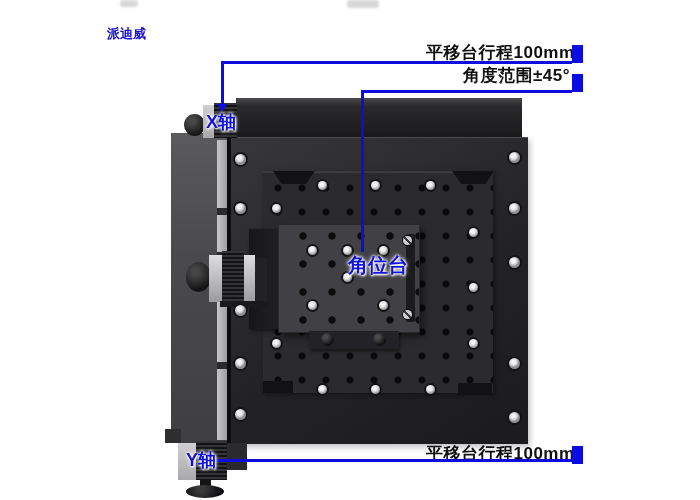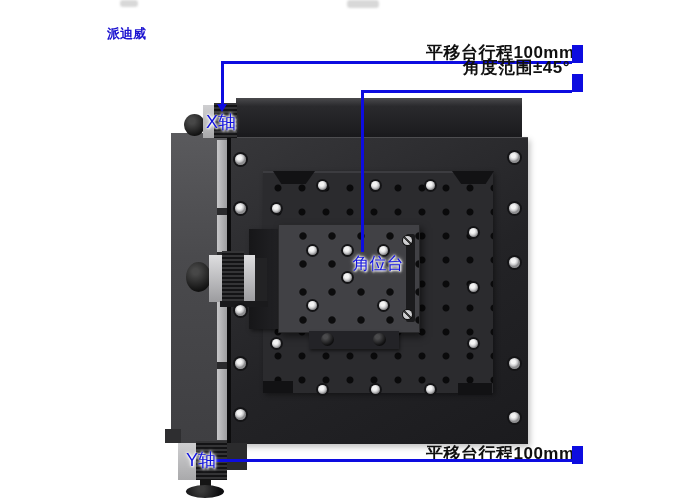--- a/index.html
+++ b/index.html
@@ -63,21 +63,21 @@
     box-shadow:0 0 0 2px #141416;}
   .screw.sm{width:9px;height:9px;}
   .slotted{position:absolute;width:9px;height:9px;border-radius:50%;
     background:linear-gradient(45deg,#cfcfd1 42%,#3a3a3a 42% 58%,#cfcfd1 58%);
     box-shadow:0 0 0 1px #111;}
 
   
   .callout-text{font-size:17px;font-weight:700;color:#101010;text-align:right;letter-spacing:.5px;white-space:nowrap;}
   .blue-line{background:#0d0ce0;}
   .blue-square{background:#0d0ce0;width:11px;height:18px;}
-  .blue-label{font-weight:400;color:#1212dd;white-space:nowrap;
+  .blue-label{font-weight:700;color:#1212dd;white-space:nowrap;
     text-shadow:0 0 2px #fff,0 0 3px #fff,0 0 5px #fff,1px 1px 2px rgba(255,255,255,.95);}
   .arrow-down{width:0;height:0;border-left:5px solid transparent;border-right:5px solid transparent;
     border-top:8px solid #0d0ce0;}
 </style>
 </head>
 <body>
 
 <div class="canvas">
 
   <div class="abs logo-sub">派迪威</div>
@@ -161,26 +161,26 @@
     <div class="slotted" style="left:403px;top:236px;"></div>
     <div class="slotted" style="left:403px;top:310px;"></div>
   </div>
 
   <div class="abs callout-text" style="left:426px;top:41px;width:144px;">平移台行程100mm</div>
   <div class="abs blue-line" style="left:222px;top:61px;width:350px;height:3px;"></div>
   <div class="abs blue-square" style="left:572px;top:45px;"></div>
   <div class="abs blue-line" style="left:221px;top:61px;width:3px;height:44px;"></div>
   <div class="abs arrow-down" style="left:217px;top:104px;"></div>
 
-  <div class="abs callout-text" style="left:446px;top:56px;width:124px;">角度范围±45°</div>
+  <div class="abs callout-text" style="left:446px;top:64px;width:124px;">角度范围±45°</div>
   <div class="abs blue-line" style="left:362px;top:90px;width:210px;height:3px;"></div>
   <div class="abs blue-square" style="left:572px;top:74px;"></div>
   <div class="abs blue-line" style="left:361px;top:90px;width:3px;height:162px;"></div>
 
   <div class="abs callout-text" style="left:426px;top:442px;width:144px;">平移台行程100mm</div>
   <div class="abs blue-line" style="left:214px;top:459px;width:358px;height:3px;"></div>
   <div class="abs blue-square" style="left:572px;top:446px;"></div>
 
   <div class="abs blue-label" style="left:206px;top:110px;font-size:18px;">X轴</div>
   <div class="abs blue-label" style="left:186px;top:448px;font-size:18px;">Y轴</div>
-  <div class="abs blue-label" style="left:336px;top:252px;width:84px;text-align:center;font-size:17px;">角位台</div>
+  <div class="abs blue-label" style="left:336px;top:252px;width:84px;text-align:center;font-size:20px;">角位台</div>
 
 </div>
 
 </body></html>

